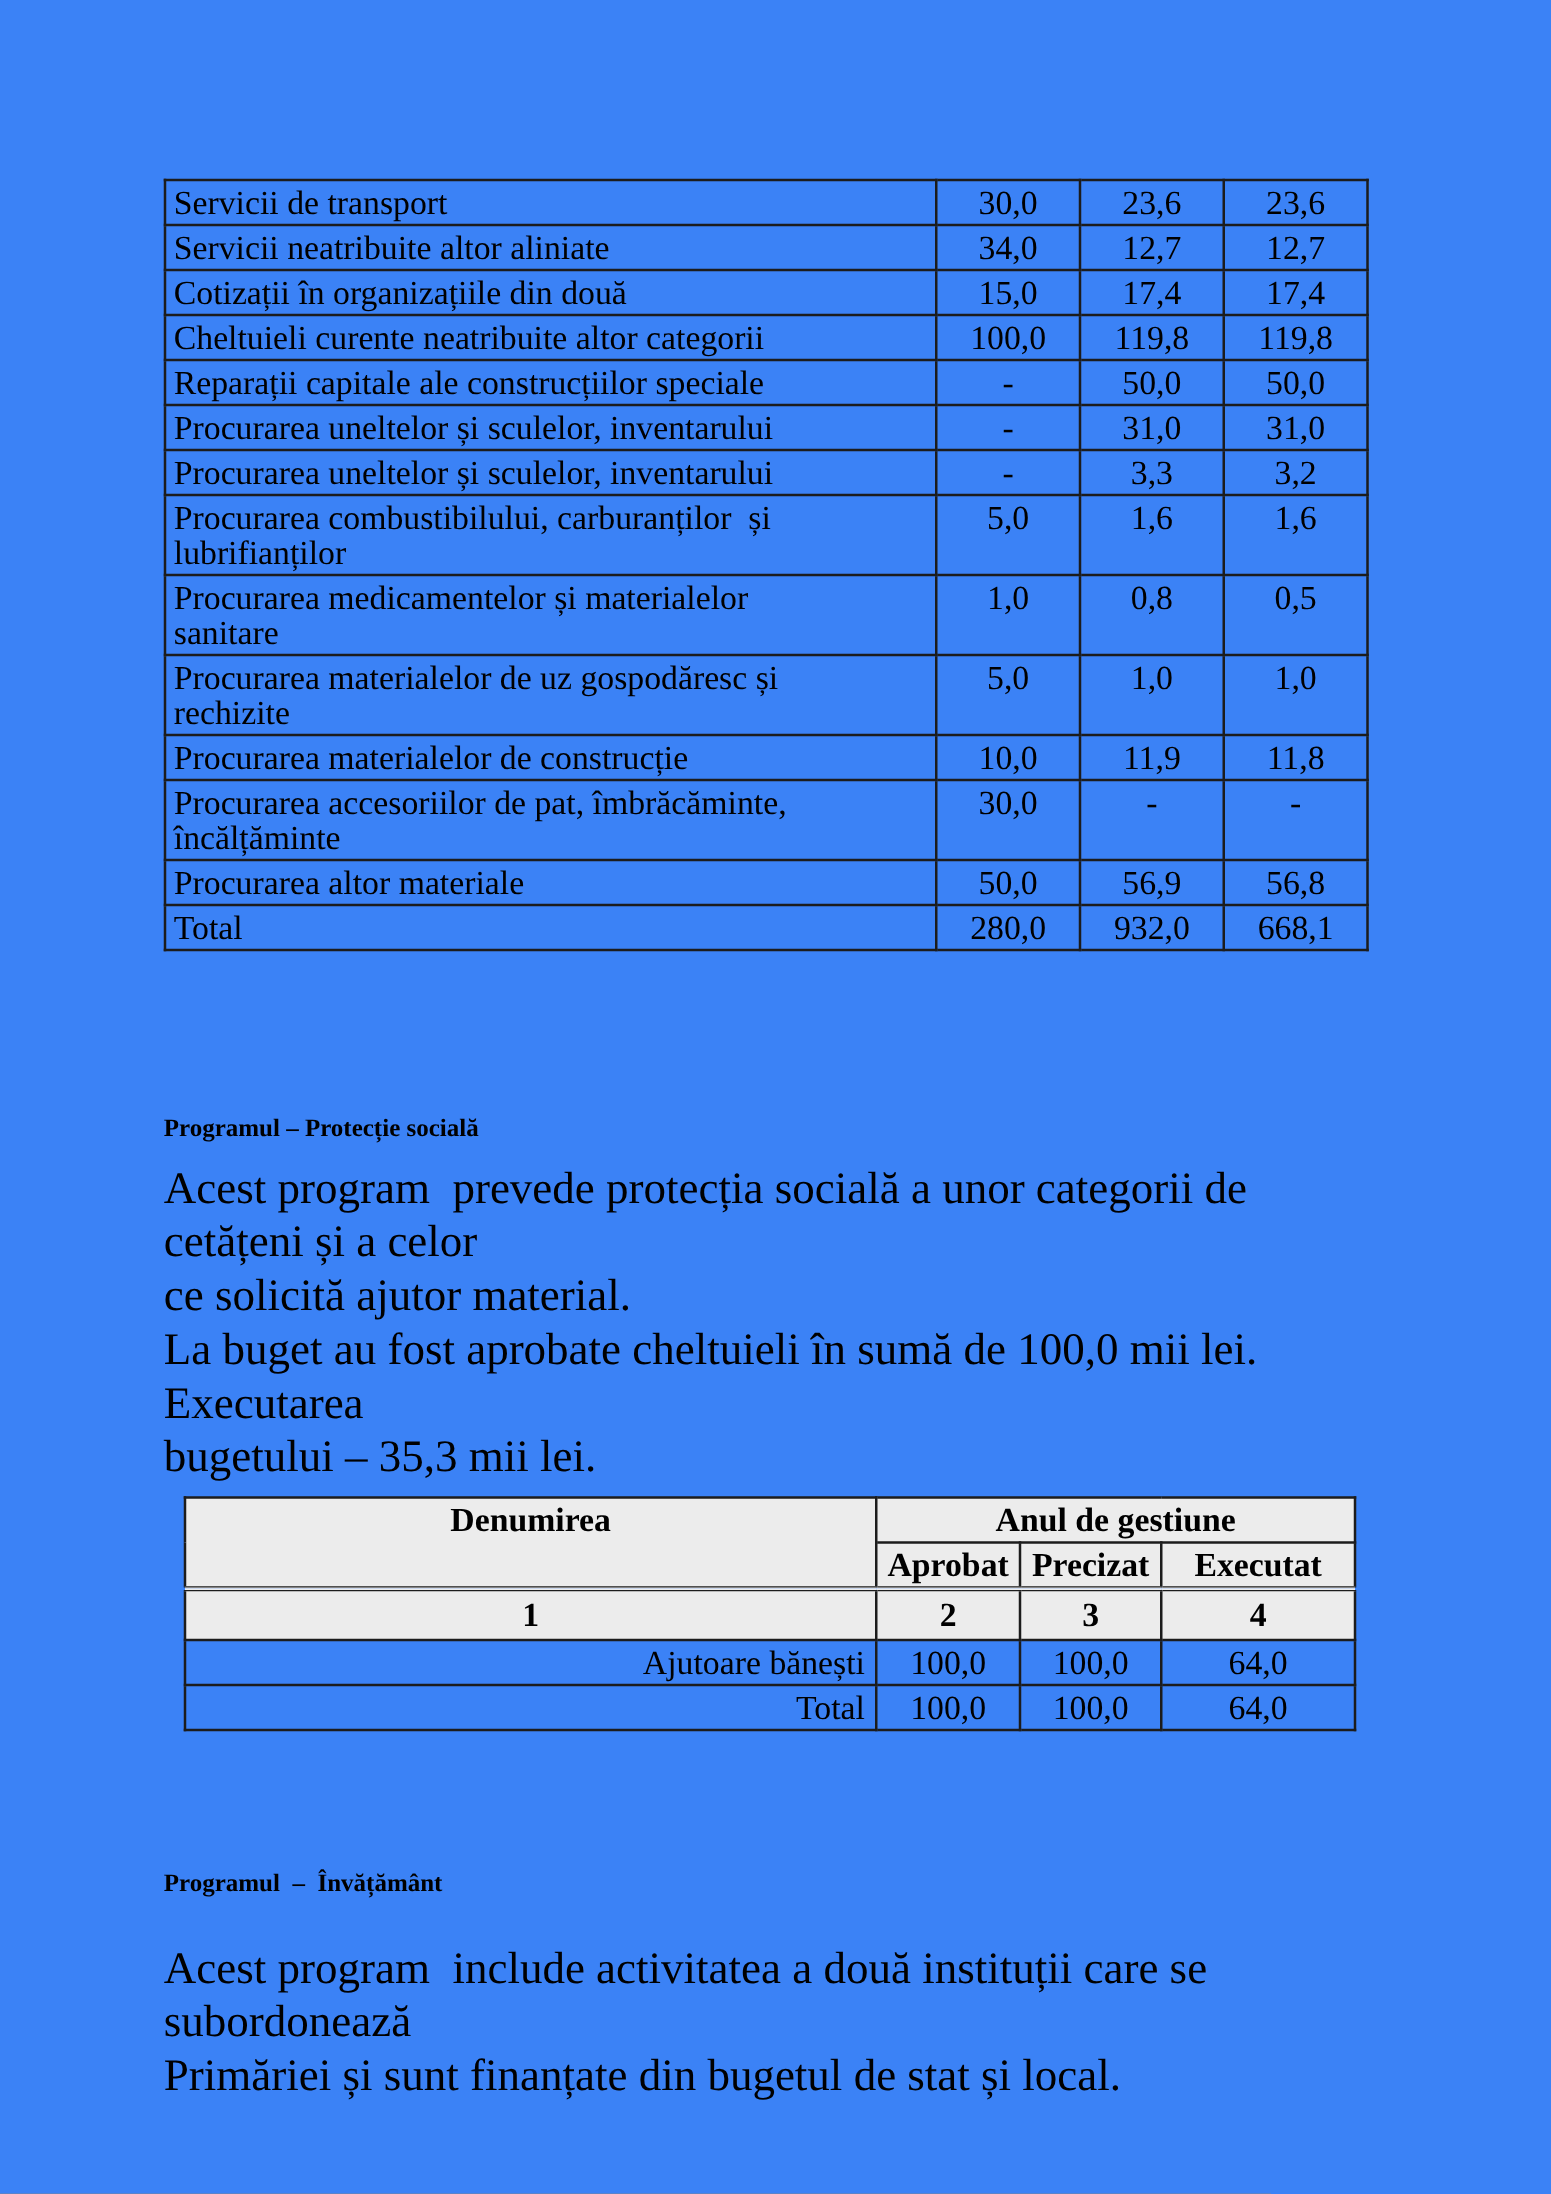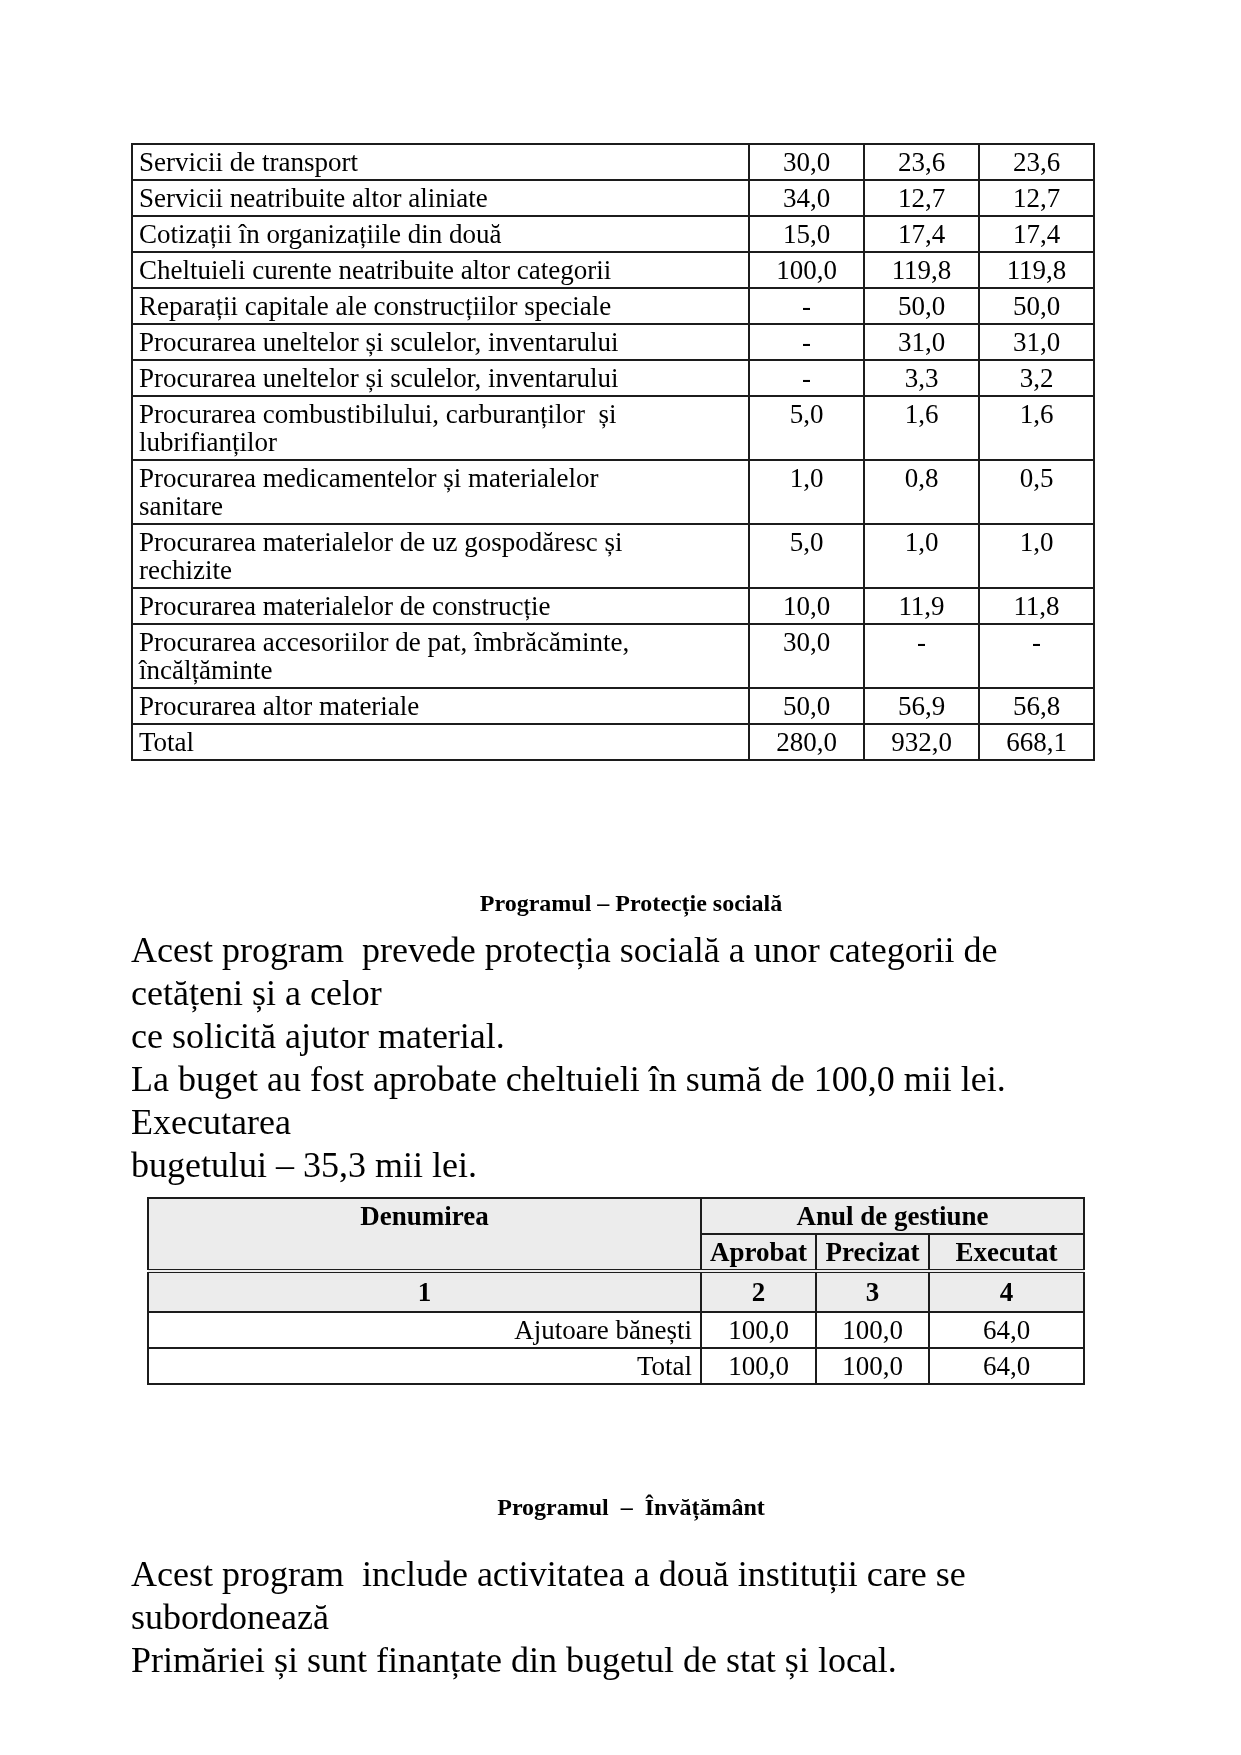--- a/index.html
+++ b/index.html
@@ -7,21 +7,21 @@
     --header-bg: #ececec;
     --text-color: #000000;
   }
   * { box-sizing: border-box; }
   html, body { margin: 0; padding: 0; background: #888; }
   .page {
     position: relative;
     width: 1241px;
     height: 1755px;
     margin: 0 auto;
-    background: #ffffff;
+    background: #3b82f6;
     color: var(--text-color);
     font-family: "Liberation Serif", "DejaVu Serif", serif;
     overflow: hidden;
     padding: 143px 0 0 131px;
   }
   table {
     border-collapse: collapse;
     table-layout: fixed;
     font-size: 27px;
     color: var(--text-color);
@@ -38,23 +38,22 @@
   
   .t2 { width: 936px; margin-left: 16px; margin-top: 10px; padding-left: 20px; }
   .t2 td { line-height: 30px; }
   .t2 .hdr { background: var(--header-bg); font-weight: bold; text-align: center; padding: 2px 4px; }
   .t2 .numrow td { border-top: 4px double var(--border-color); padding-top: 4px; padding-bottom: 4px; }
   .t2 .name-cell { padding: 2px 8px; text-align: right; }
   .t2 .val-cell  { padding: 2px 2px; text-align: center; }
   
   .heading {
     width: 1000px;
-    text-align: center;
     font-weight: bold;
-    font-size: 24px;
+    font-size: 20px;
     line-height: 36px;
     white-space: pre-wrap;
   }
   .h-social    { margin-top: 124px; }
   .h-education { margin-top: 104px; }
   .para {
     width: 985px;
     font-size: 36px;
     line-height: 43px;
     white-space: pre-wrap;

